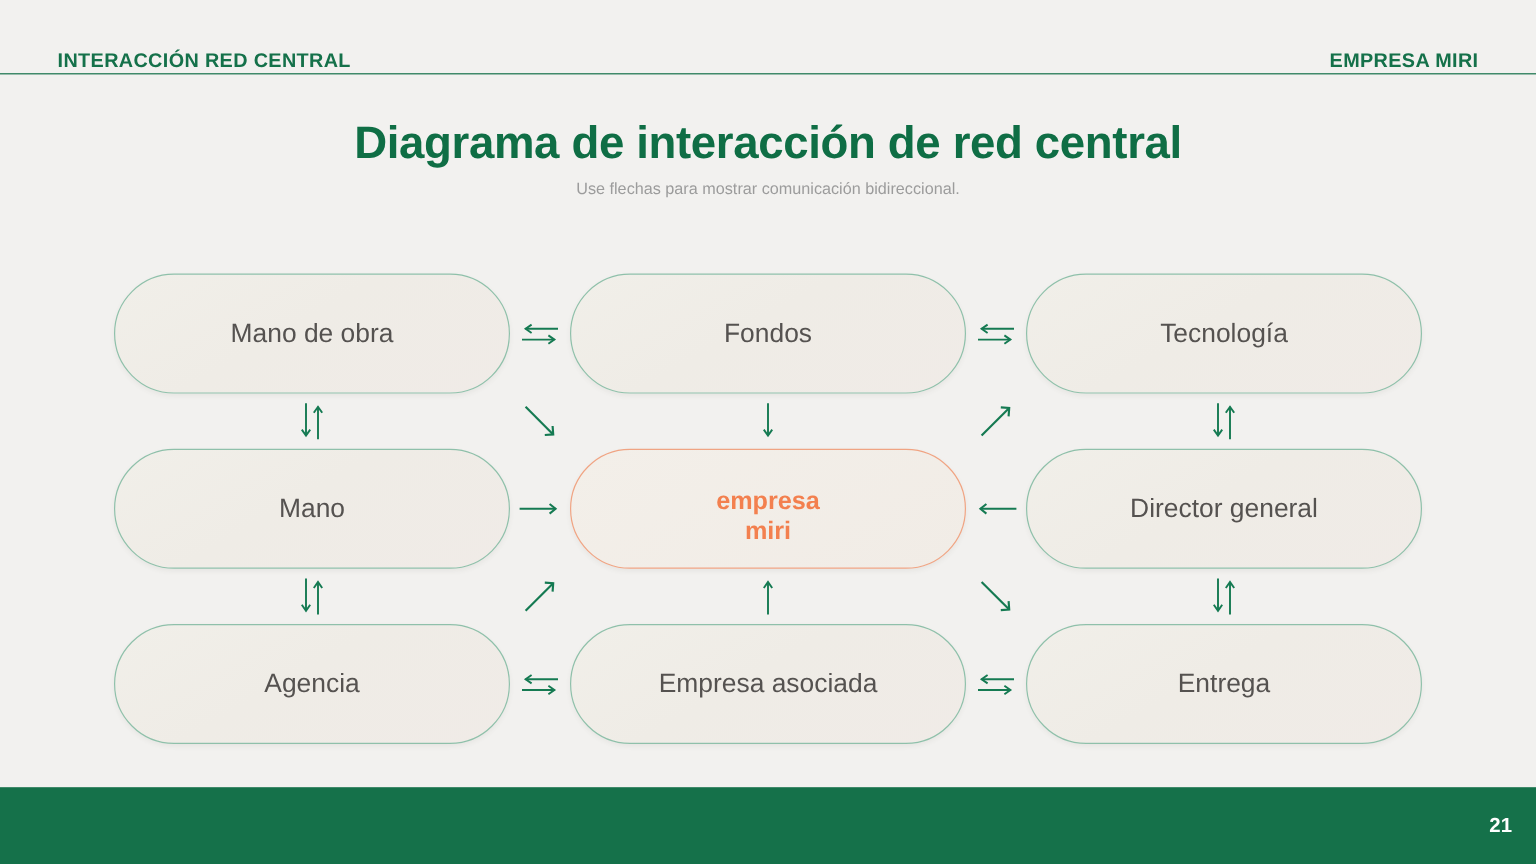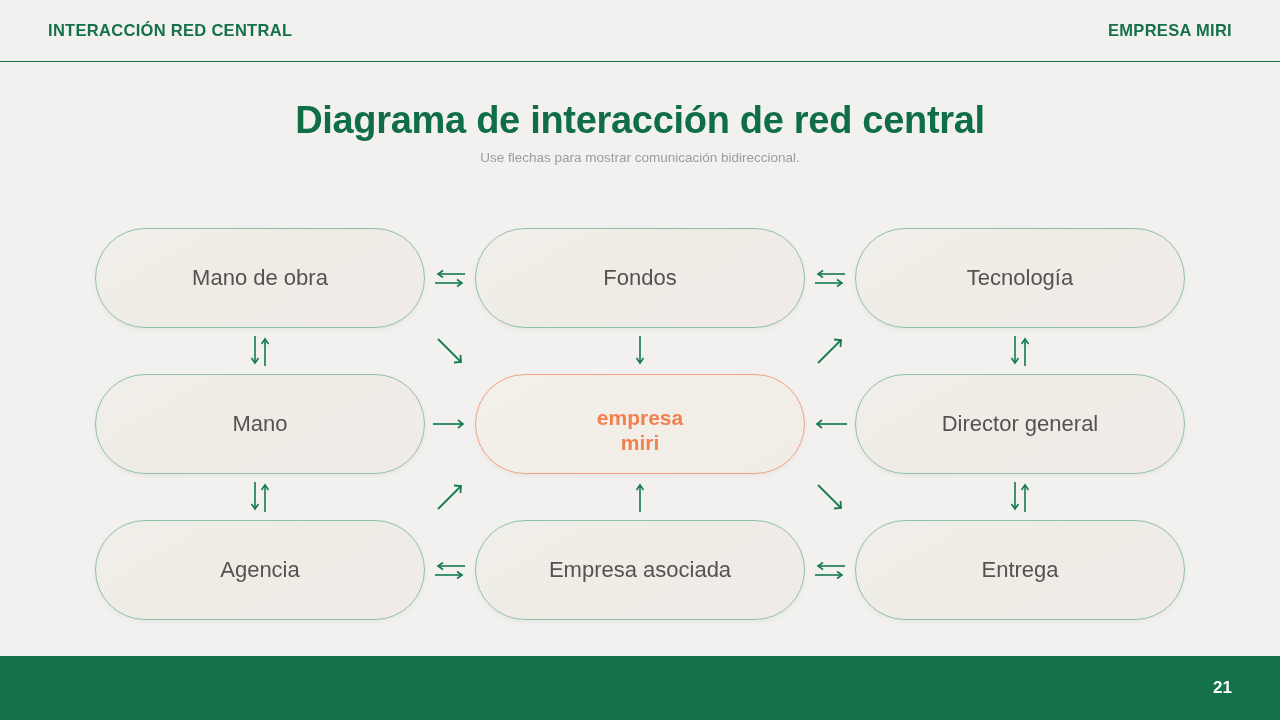--- a/index.html
+++ b/index.html
@@ -17,21 +17,21 @@
   }
 
   
   .header {
     position: absolute;
     top: 0; left: 0;
     width: 1280px;
     height: 62px;
     border-bottom: 1.5px solid #15714a;
     display: flex;
-    align-items: center;
+    align-items: flex-end;
     justify-content: space-between;
     padding: 0 48px;
     background: #f2f1ef;
     gap: 12px;
   }
   .header-left, .header-right {
     color: #15714a;
     font-size: 16.5px;
     font-weight: 700;
     letter-spacing: 0.3px;
@@ -117,21 +117,21 @@
   .footer {
     position: absolute;
     left: 0;
     bottom: 0;
     width: 1280px;
     height: 64px;
     background: #15714a;
     display: flex;
     align-items: center;
     justify-content: flex-end;
-    padding-right: 48px;
+    padding-right: 20px;
   }
   .page-number {
     color: #ffffff;
     font-size: 17px;
     font-weight: 700;
   }
 </style>
 </head>
 <body>
 

